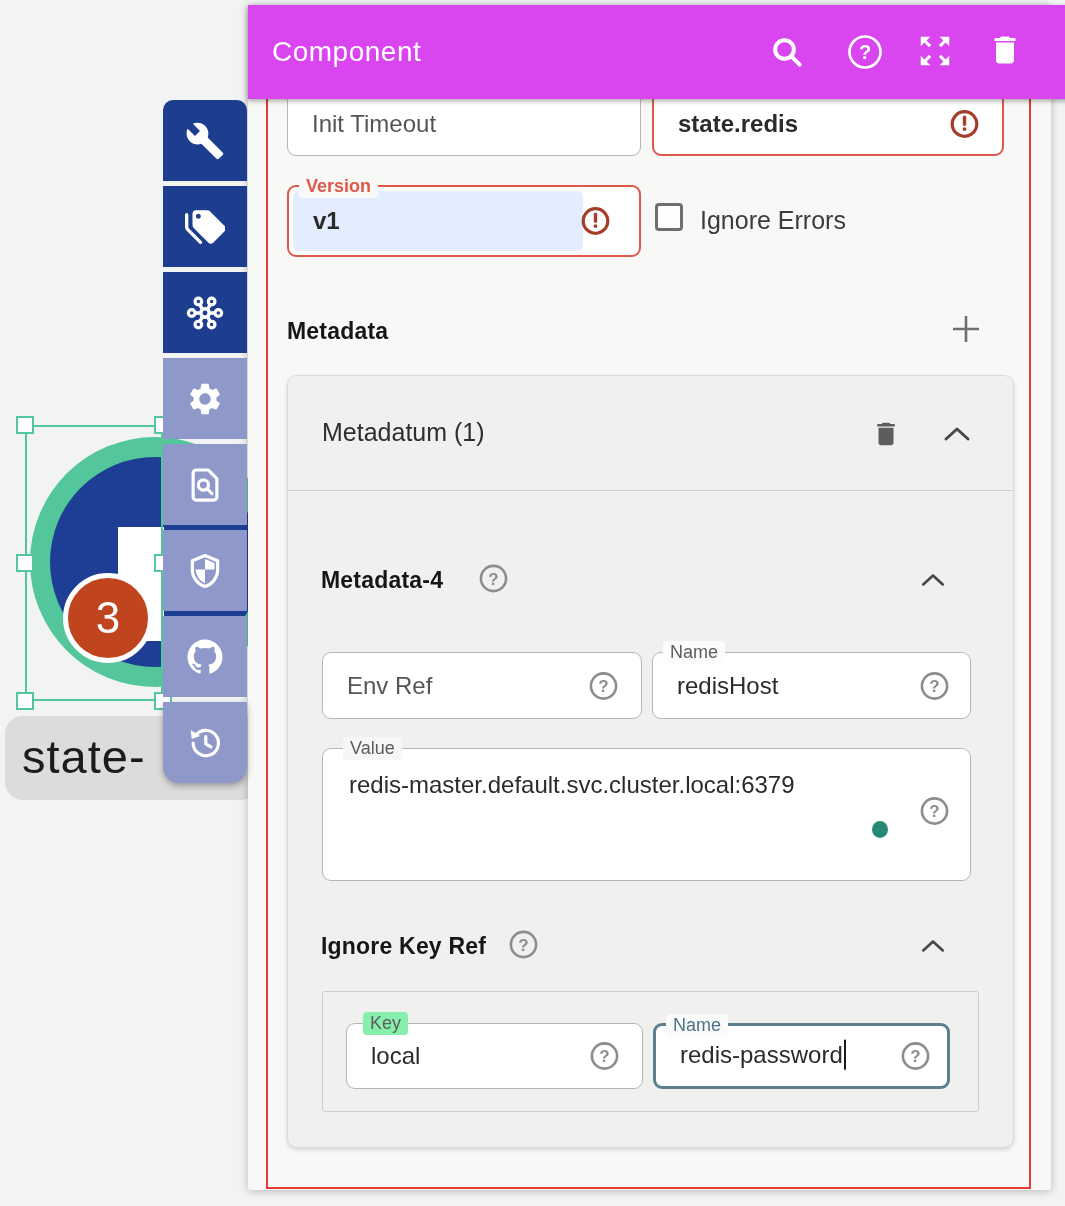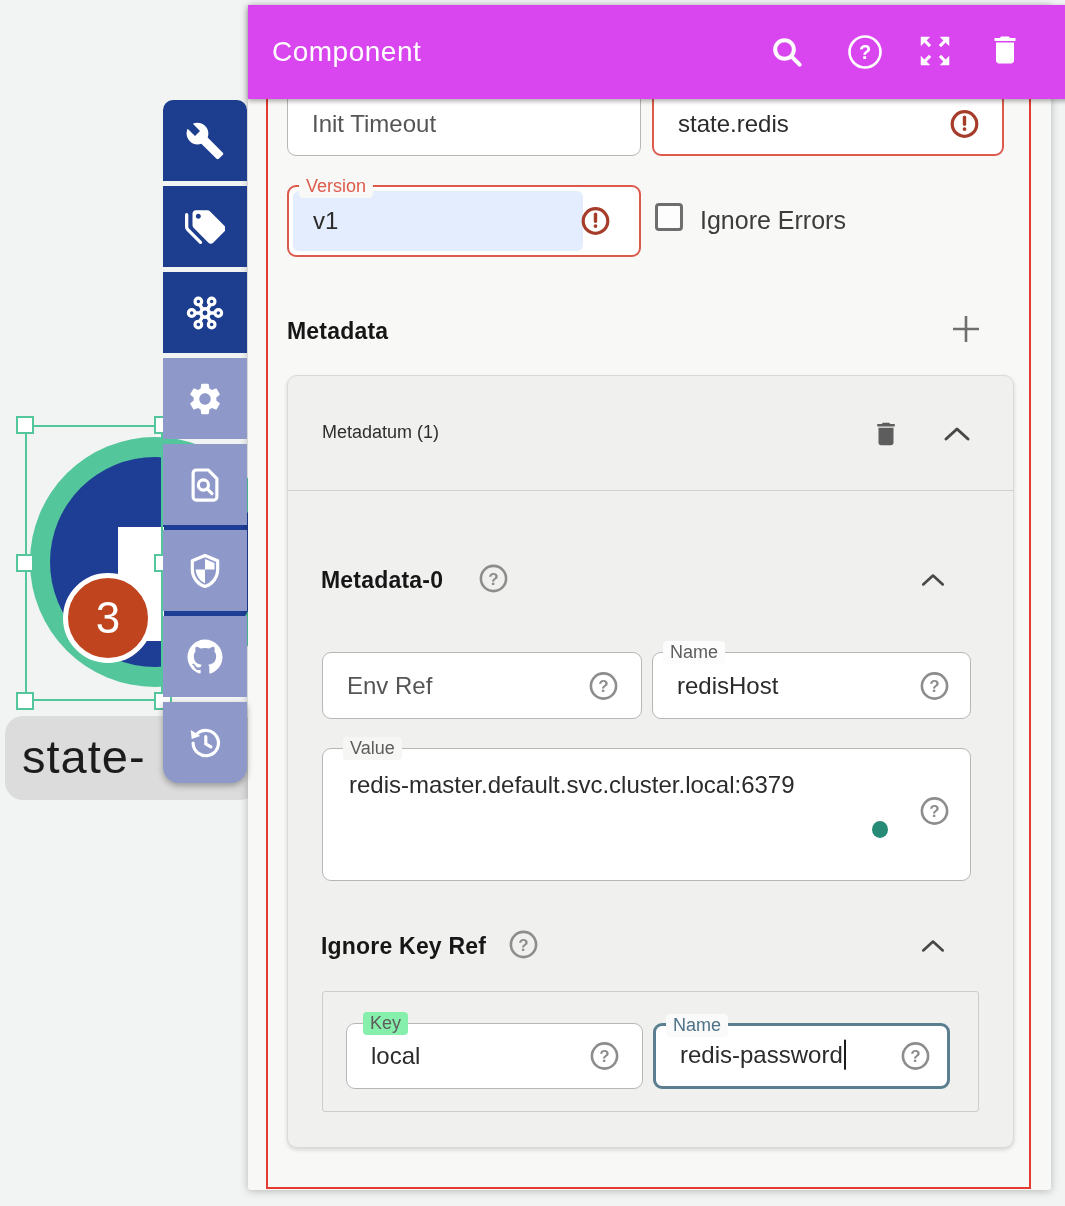--- a/index.html
+++ b/index.html
@@ -28,35 +28,35 @@
   .tool.last{border-radius:0 0 16px 16px;box-shadow:0 3px 6px rgba(0,0,0,.3);}
   .tool svg{display:block;}
   
   .panel{position:absolute;left:248px;top:5px;width:803px;height:1185px;background:#f8f8f7;z-index:2;border-radius:3px;box-shadow:0 1px 8px rgba(0,0,0,.25);}
   .panel-header{position:absolute;left:0;top:0;width:907px;height:94px;background:#d946ef;z-index:10;box-shadow:0 2px 5px rgba(0,0,0,.35);}
   .panel-title{position:absolute;left:24px;top:0;line-height:94px;color:#fff;font-size:28px;letter-spacing:.5px;}
   .hdr-btn{position:absolute;top:27px;width:40px;height:40px;cursor:pointer;}
   .red-outline{position:absolute;left:18px;top:60px;width:761px;height:1120px;border:2.5px solid #e43b32;z-index:1;}
   
   .field{position:absolute;background:#fff;border:1.5px solid #b7b7b7;border-radius:9px;box-sizing:border-box;z-index:2;padding-left:18px;}
-  .field.err{border:2px solid #dd5a4b;}
+  .field.err{border:2px solid #dd5a4b;font-weight:bold;}
   .field .txt{position:absolute;left:24px;top:50%;transform:translateY(-50%);font-size:24px;color:#2b2b2b;white-space:nowrap;z-index:2;}
   .field .txt.ph{color:#555;}
   .flabel{position:absolute;top:-12px;left:10px;font-size:18px;color:#5d5d5d;background:#f1f1f0;padding:0 7px;line-height:23px;border-radius:4px;z-index:3;white-space:nowrap;}
   .q-icon{position:absolute;top:50%;transform:translateY(-50%);width:31px;height:31px;cursor:pointer;z-index:2;}
   .err-icon{position:absolute;top:50%;transform:translateY(-50%);width:31px;height:31px;z-index:2;}
   .autofill{position:absolute;left:4px;top:4px;bottom:4px;width:290px;background:#e4edfd;border-radius:6px;z-index:1;}
   .checkbox{position:absolute;left:407px;top:198px;width:28px;height:28px;border:3px solid #6e6e6e;border-radius:4px;background:#fdfdfd;box-sizing:border-box;z-index:2;cursor:pointer;}
   .cb-label{position:absolute;left:452px;top:201px;font-size:25px;color:#3c3c3c;z-index:2;}
   .sec-heading{position:absolute;font-size:23px;font-weight:700;color:#161616;z-index:2;letter-spacing:.2px;}
   .icon-btn{position:absolute;cursor:pointer;z-index:2;}
   
   .accordion{position:absolute;left:39px;top:370px;width:727px;height:773px;background:#f0f0ef;border:1.5px solid #dadada;border-radius:10px;box-sizing:border-box;z-index:2;box-shadow:0 2px 4px rgba(0,0,0,.14);}
   .acc-header{position:absolute;left:0;top:0;width:100%;height:115px;border-bottom:1.5px solid #d0d0d0;box-sizing:border-box;}
-  .acc-title{position:absolute;left:34px;top:0;line-height:113px;font-size:18px;color:#2e2e2e;}
+  .acc-title{position:absolute;left:34px;top:0;line-height:113px;font-size:25px;color:#2e2e2e;}
   .inner-box{position:absolute;left:34px;top:615px;width:657px;height:121px;border:1.5px solid #cdcdcd;border-radius:3px;box-sizing:border-box;}
   .field.focused{border:3px solid #5b7e91;}
   .field.focused .flabel{color:#4e7389;background:#fafafa;}
   .caret{display:inline-block;width:2.5px;height:30px;background:#1a1a1a;vertical-align:middle;margin-left:1px;position:relative;top:-2px;}
   .val-dot{position:absolute;left:549px;top:72px;width:16px;height:17px;border-radius:50%;background:#278a76;z-index:2;}
   .value-text{position:absolute;left:26px;top:22px;font-size:24px;color:#2b2b2b;white-space:nowrap;z-index:2;}
 </style>
 </head>
 <body>
 
@@ -198,21 +198,21 @@
             <path fill="#5d5d5d" d="M6 19c0 1.1.9 2 2 2h8c1.1 0 2-.9 2-2V7H6v12zM19 4h-3.5l-1-1h-5l-1 1H5v2h14V4z"></path>
           </svg>
       </span>
       <span class="icon-btn" style="left:655px;top:49px;width:28px;height:18px;">
         <span><svg width="28" height="18" viewBox="0 0 28 18" fill="none" stroke="#484848" stroke-width="3" stroke-linecap="round" stroke-linejoin="round">
               <path d="M3 14 14 4l11 10"></path>
             </svg></span>
       </span>
     </div>
 
-    <div class="sec-heading" style="left:33px;top:191px;">Metadata-0</div>
+    <div class="sec-heading" style="left:33px;top:191px;">Metadata-4</div>
     <span class="icon-btn" style="left:190px;top:187px;width:31px;height:31px;">
       <span><svg width="31" height="31" viewBox="0 0 31 31">
             <circle cx="15.5" cy="15.5" r="12.6" fill="none" stroke="#8d8d8d" stroke-width="2.6"></circle>
             <text x="15.5" y="21.5" text-anchor="middle" font-size="17" font-weight="bold" fill="#8d8d8d">?</text>
           </svg></span>
     </span>
     <span class="icon-btn" style="left:632px;top:196px;width:26px;height:16px;">
       <span><svg width="26" height="16" viewBox="0 0 28 18" fill="none" stroke="#484848" stroke-width="3" stroke-linecap="round" stroke-linejoin="round">
             <path d="M3 14 14 4l11 10"></path>
           </svg></span>

